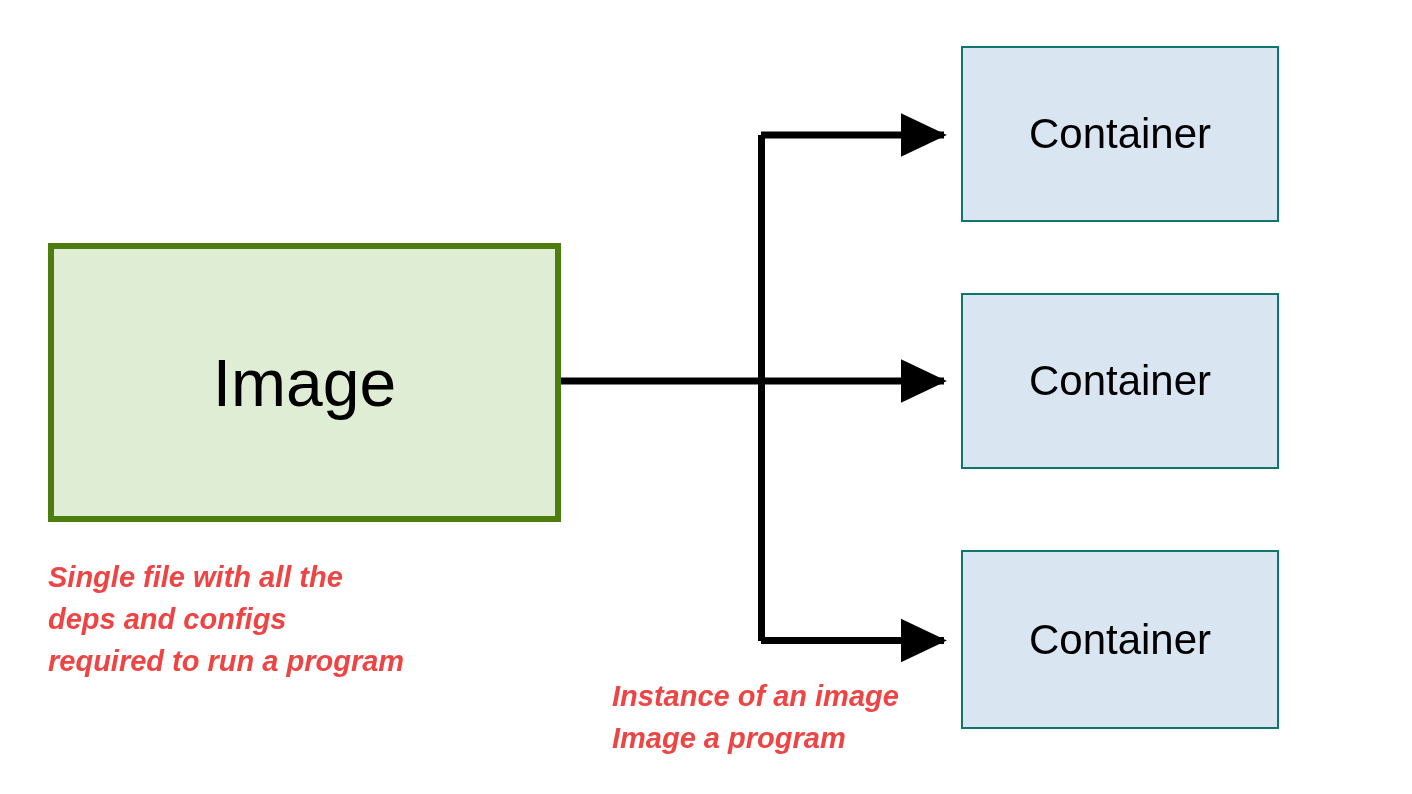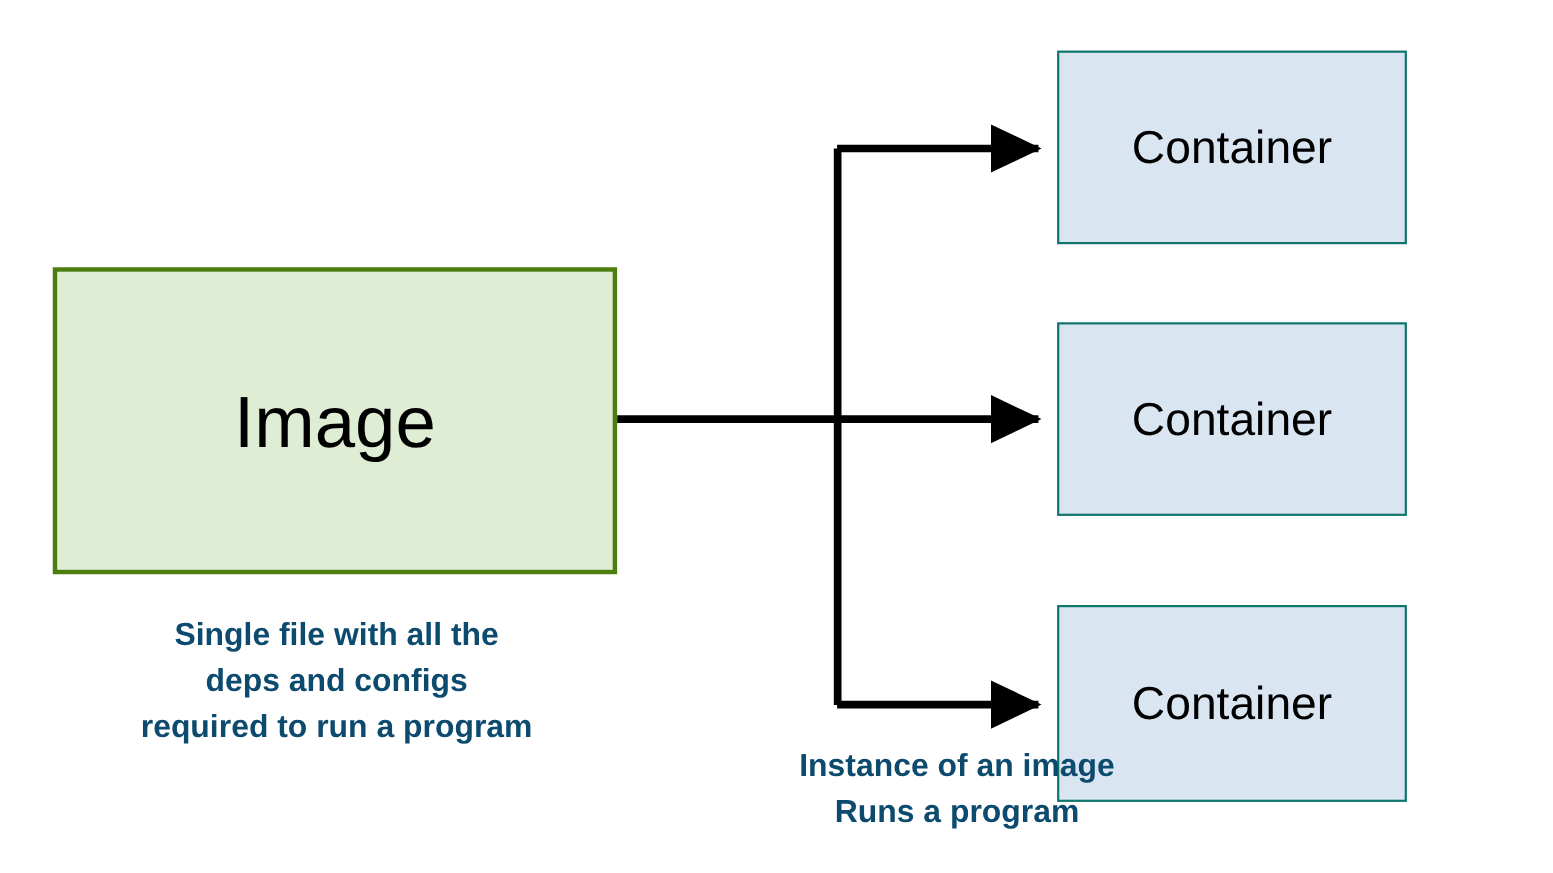--- a/index.html
+++ b/index.html
@@ -32,21 +32,21 @@
     line-height: 1;
     white-space: nowrap;
   }
 
   .image-box {
     left: 48px;
     top: 243px;
     width: 513px;
     height: 279px;
     background: #deedd3;
-    border: 4px solid #4d7c0f;
+    border: 6px solid #4d7c0f;
   }
   .image-box .box-label {
     font-size: 66px;
   }
 
   .container-box {
     left: 961px;
     width: 318px;
     background: #dae5f2;
     border: 2px solid #0f766e;
@@ -64,25 +64,25 @@
     left: 0;
     top: 0;
     width: 1412px;
     height: 794px;
     pointer-events: none;
   }
 
   
   .caption {
     position: absolute;
+    font-style: italic;
     font-weight: 700;
     font-size: 29px;
     line-height: 1.45;
-    color: #0c4a6e;
-    text-align: center;
+    color: #ef4444;
     white-space: pre-line;
   }
   .caption-image {
     left: 48px;
     top: 556px;
     width: 516px;
   }
   .caption-container {
     left: 612px;
     top: 675px;
@@ -123,15 +123,15 @@
     <span class="box-label">Container</span>
   </div>
   <div class="box container-box container-3">
     <span class="box-label">Container</span>
   </div>
 
   <div class="caption caption-image">Single file with all the
 deps and configs
 required to run a program</div>
   <div class="caption caption-container">Instance of an image
-Runs a program</div>
+Image a program</div>
 
 </div>
 
 </body></html>

